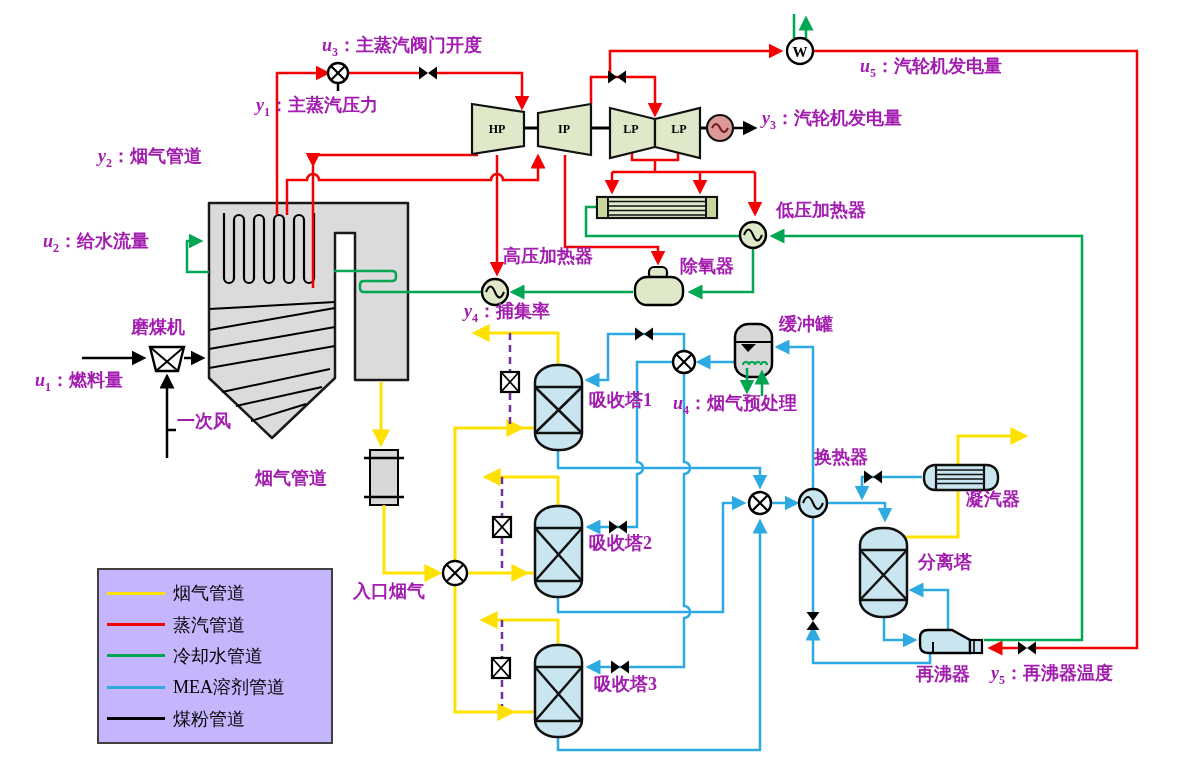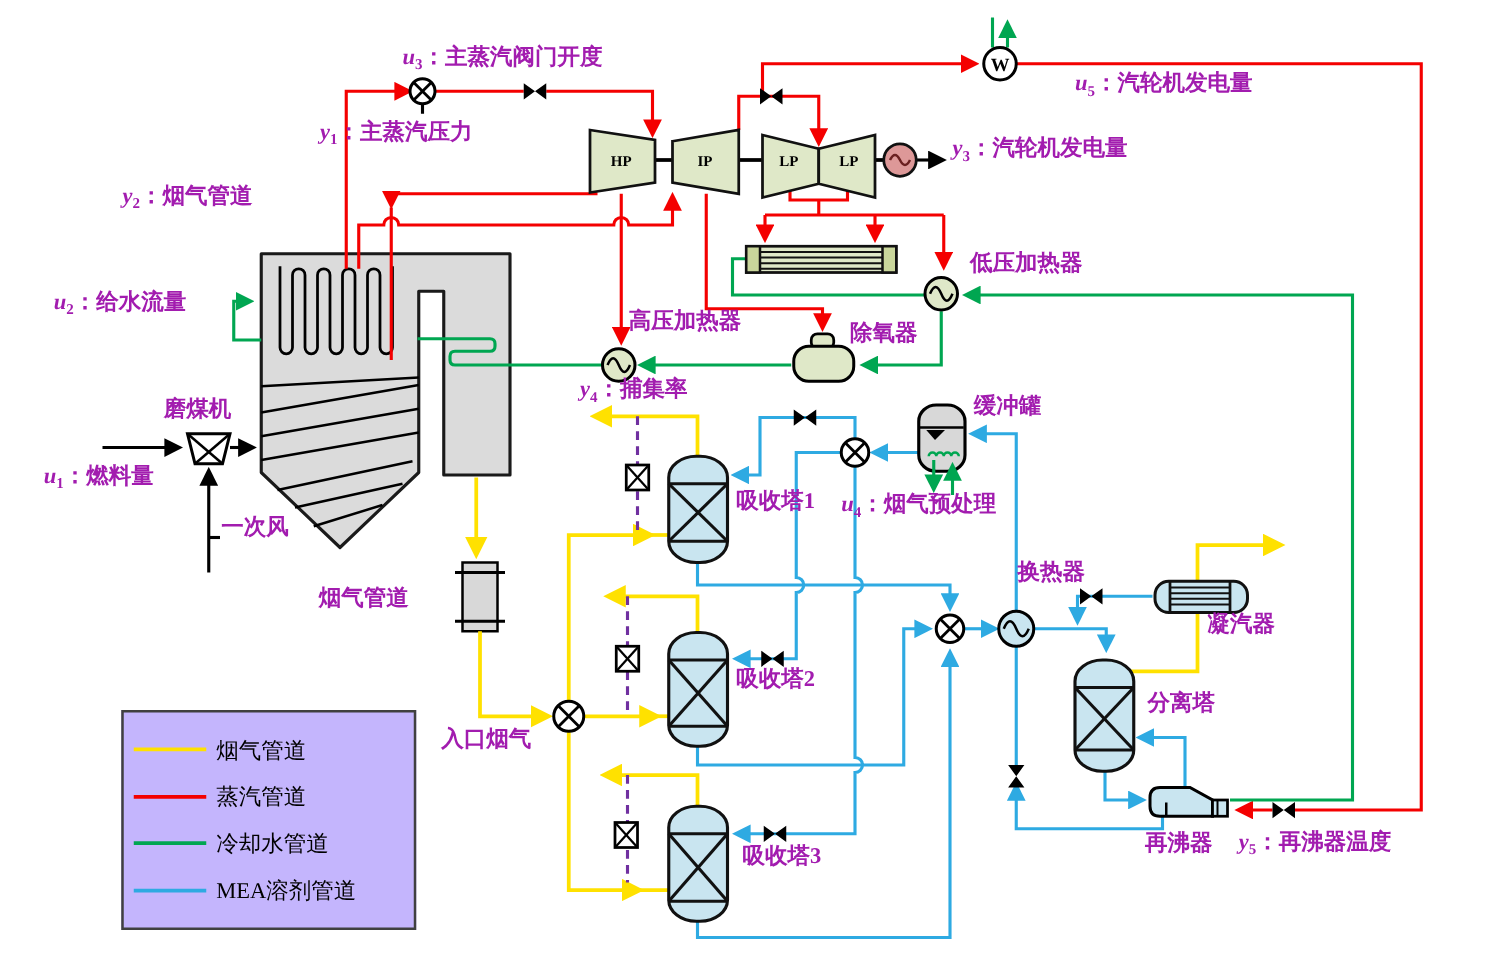--- a/index.html
+++ b/index.html
@@ -355,15 +355,19 @@
     <span class="lg-txt">蒸汽管道</span>
   </div>
   <div class="lg-row">
     <span class="lg-line" style="background: rgb(0, 166, 81);"></span>
     <span class="lg-txt">冷却水管道</span>
   </div>
   <div class="lg-row">
     <span class="lg-line" style="background: rgb(46, 170, 226);"></span>
     <span class="lg-txt">MEA溶剂管道</span>
   </div>
+  <div class="lg-row">
+    <span class="lg-line" style="background: rgb(0, 0, 0);"></span>
+    <span class="lg-txt">煤粉管道</span>
+  </div>
 </div>
 
 </div>
 
 </body></html>

